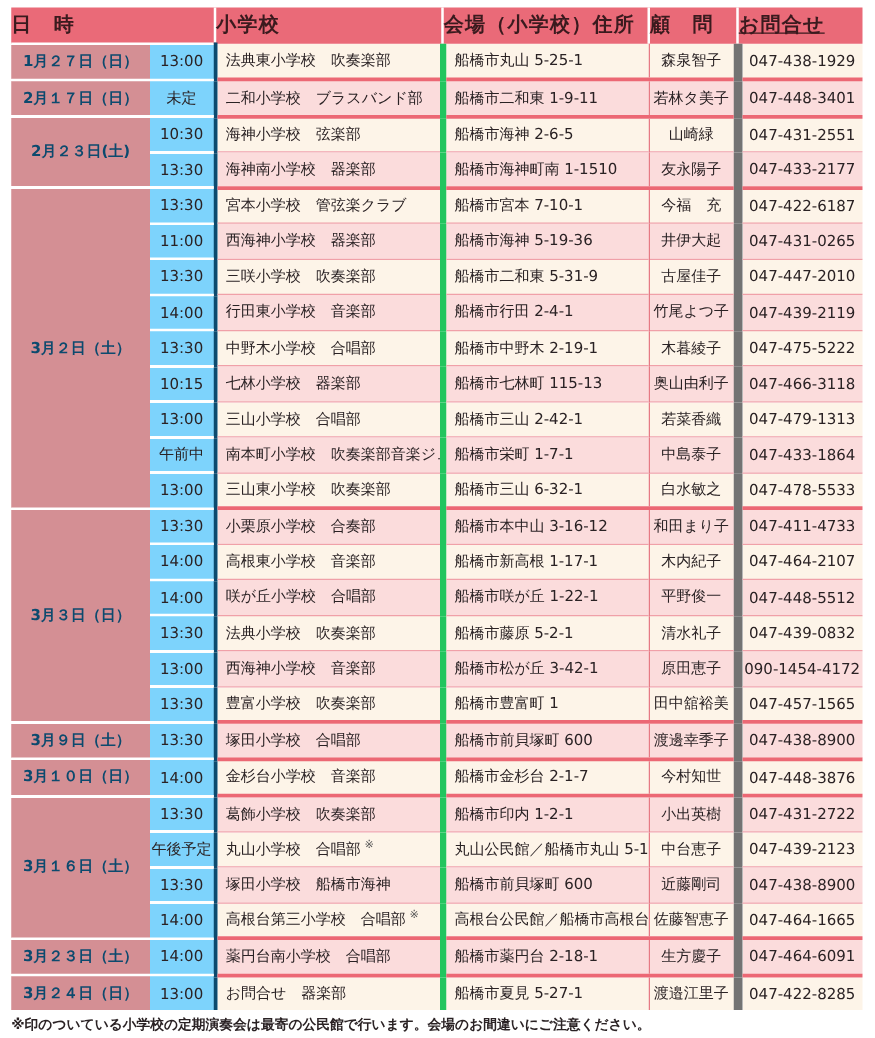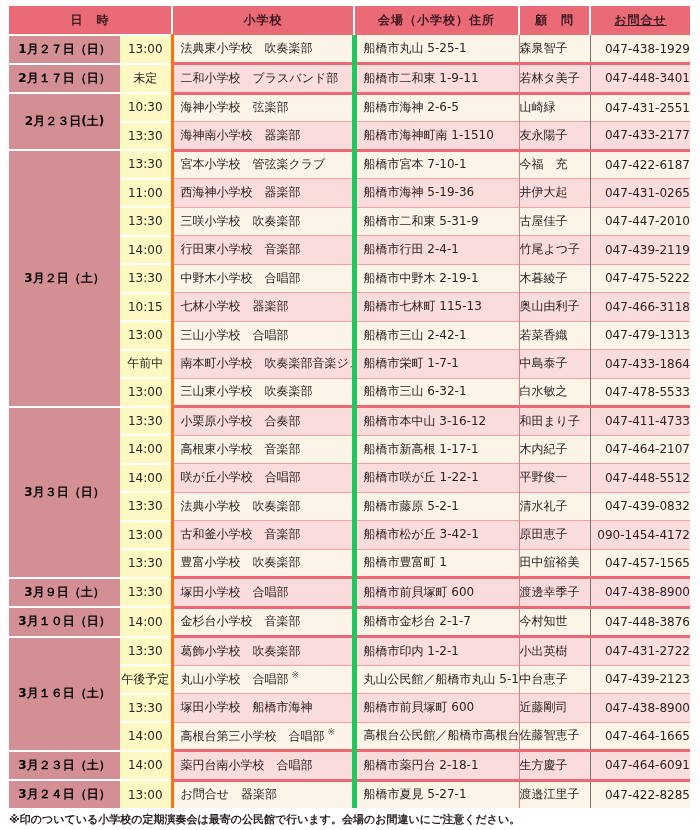--- a/index.html
+++ b/index.html
@@ -1,30 +1,30 @@
 <!DOCTYPE html>
 <html><head>
 <meta charset="utf-8">
 <style>
   html, body { margin: 0; padding: 0; background: #ffffff; }
   body { width: 700px; height: 830px; position: relative; overflow: hidden;
          font-family: "DejaVu Sans", "Liberation Sans", sans-serif; color: #2a2224; }
   #sched { position: absolute; left: 9px; top: 6px; width: 681px; border-collapse: collapse; table-layout: fixed; }
-  #sched th { background: #ea6a78; color: #3a1a1e; font-weight: bold; font-size: 12px; height: 28px; padding: 0;
-              text-align: center; border-right: 2px solid #ffffff; letter-spacing: 1px; }
+  #sched th { background: #ea6a78; color: #3a1a1e; font-weight: bold; font-size: 16px; height: 28px; padding: 0;
+              text-align: left; border-right: 2px solid #ffffff; letter-spacing: 1px; }
   #sched th.last { border-right: none; text-decoration: underline; }
   #sched td { height: 26.5px; padding: 0; font-size: 12px; white-space: nowrap; overflow: hidden; }
-  td.date { background: #d48f94; font-weight: bold; text-align: center; font-size: 12.5px; color: #000000;
+  td.date { background: #d48f94; font-weight: bold; text-align: center; font-size: 12.5px; color: #0c4a6e;
             border-top: 2px solid #ffffff; }
-  td.time { background: #fef9c3; text-align: center; font-size: 12px; border-top: 2px solid #ffffff;
-            border-right: 3px solid #f97316; }
+  td.time { background: #7dd3fc; text-align: center; font-size: 12px; border-top: 2px solid #ffffff;
+            border-right: 3px solid #0c4a6e; }
   td.school { padding-left: 7px !important; }
   td.addr { padding-left: 7px !important; border-left: 5px solid #22c55e; }
-  td.adv { border-left: 1px solid #e67a84; }
-  td.phone { text-align: right; border-left: 1px solid #737373; margin-left: 36px; }
+  td.adv { text-align: center; border-left: 1px solid #e67a84; }
+  td.phone { text-align: center; border-left: 7px solid #737373; margin-left: 36px; }
   tr.cream td.school, tr.cream td.addr, tr.cream td.adv, tr.cream td.phone { background: #fdf4e8; }
   tr.pink td.school, tr.pink td.addr, tr.pink td.adv, tr.pink td.phone { background: #fbdcdc; }
   tr.in td.school, tr.in td.addr, tr.in td.adv, tr.in td.phone { border-top: 1px solid #f0a0a8; }
   tr.gs td.school, tr.gs td.addr, tr.gs td.adv, tr.gs td.phone { border-top: 3px solid #ec6874; }
   tr.in td.time { border-top: 2px solid #ffffff; }
   td.small { font-size: 10.5px; }
   .note-mark { font-size: 9px; vertical-align: super; margin-left: 3px; color: #555; }
   #footnote { position: absolute; left: 9px; top: 812px; font-size: 11px; font-weight: bold; color: #2a2224; white-space: nowrap; }
 </style>
 </head>
@@ -168,21 +168,21 @@
       </tr>
       <tr class="cream in">
         <td class="time"><span>13:30</span></td>
         <td class="school"><span>法典小学校　吹奏楽部</span></td>
         <td class="addr"><span>船橋市藤原 5-2-1</span></td>
         <td class="adv"><span>清水礼子</span></td>
         <td class="phone"><span>047-439-0832</span></td>
       </tr>
       <tr class="pink in">
         <td class="time"><span>13:00</span></td>
-        <td class="school"><span>古和釜小学校　音楽部</span></td>
+        <td class="school"><span>西海神小学校　音楽部</span></td>
         <td class="addr"><span>船橋市松が丘 3-42-1</span></td>
         <td class="adv"><span>原田恵子</span></td>
         <td class="phone"><span>090-1454-4172</span></td>
       </tr>
       <tr class="cream in">
         <td class="time"><span>13:30</span></td>
         <td class="school"><span>豊富小学校　吹奏楽部</span></td>
         <td class="addr"><span>船橋市豊富町 1</span></td>
         <td class="adv"><span>田中舘裕美</span></td>
         <td class="phone"><span>047-457-1565</span></td>

